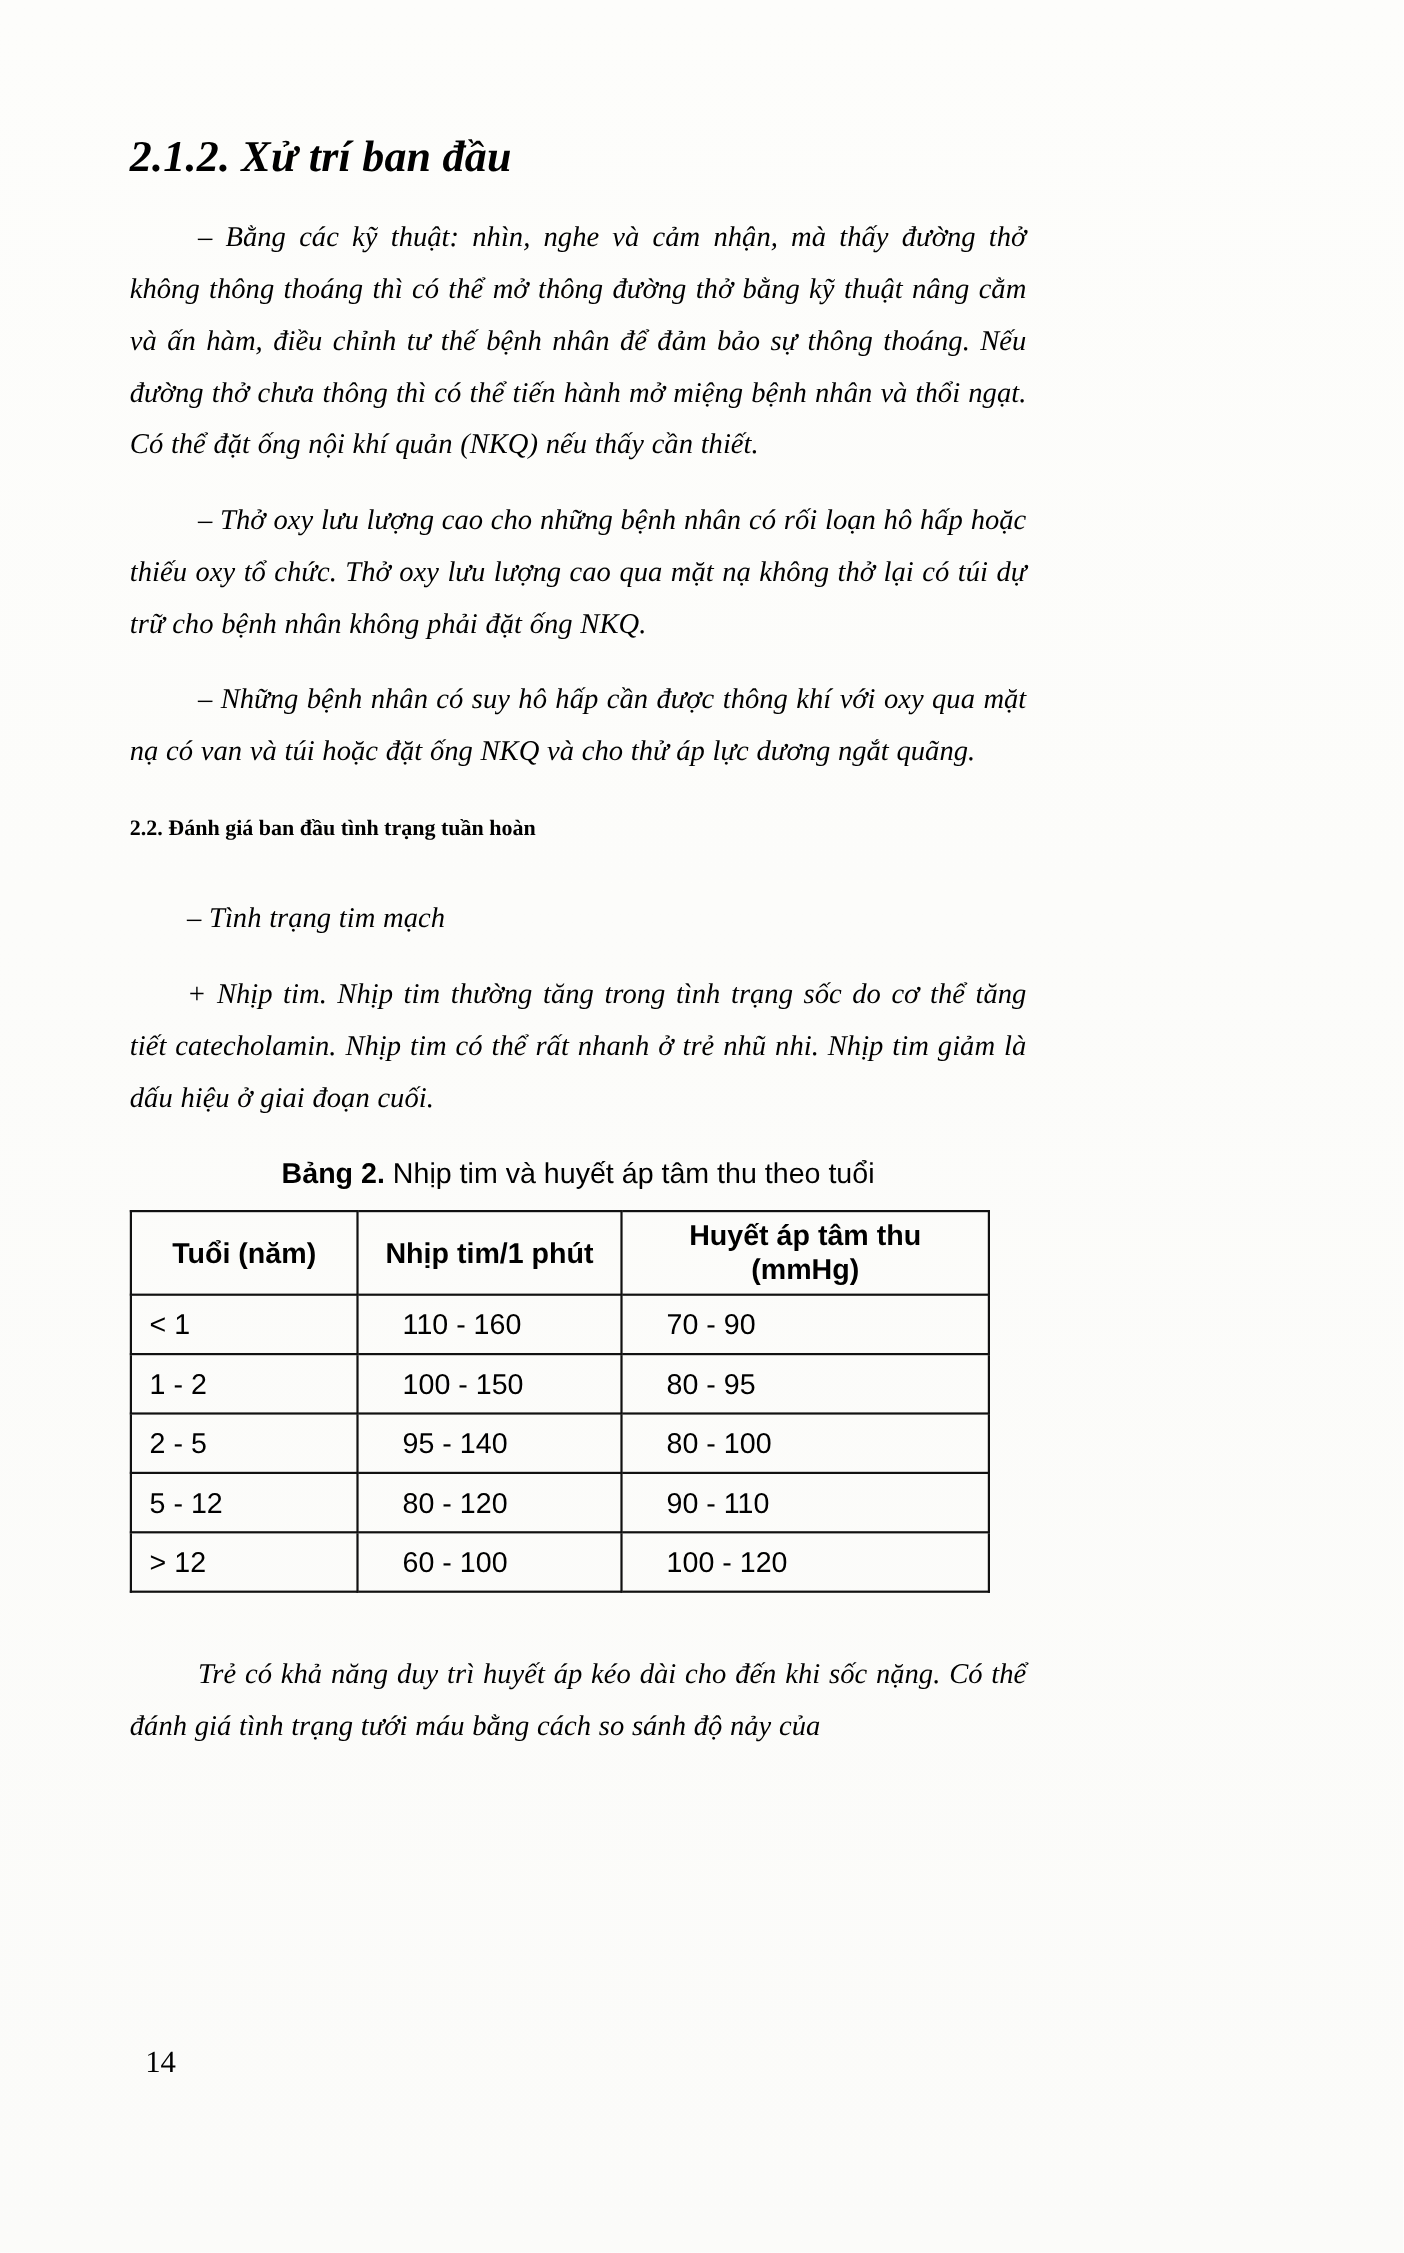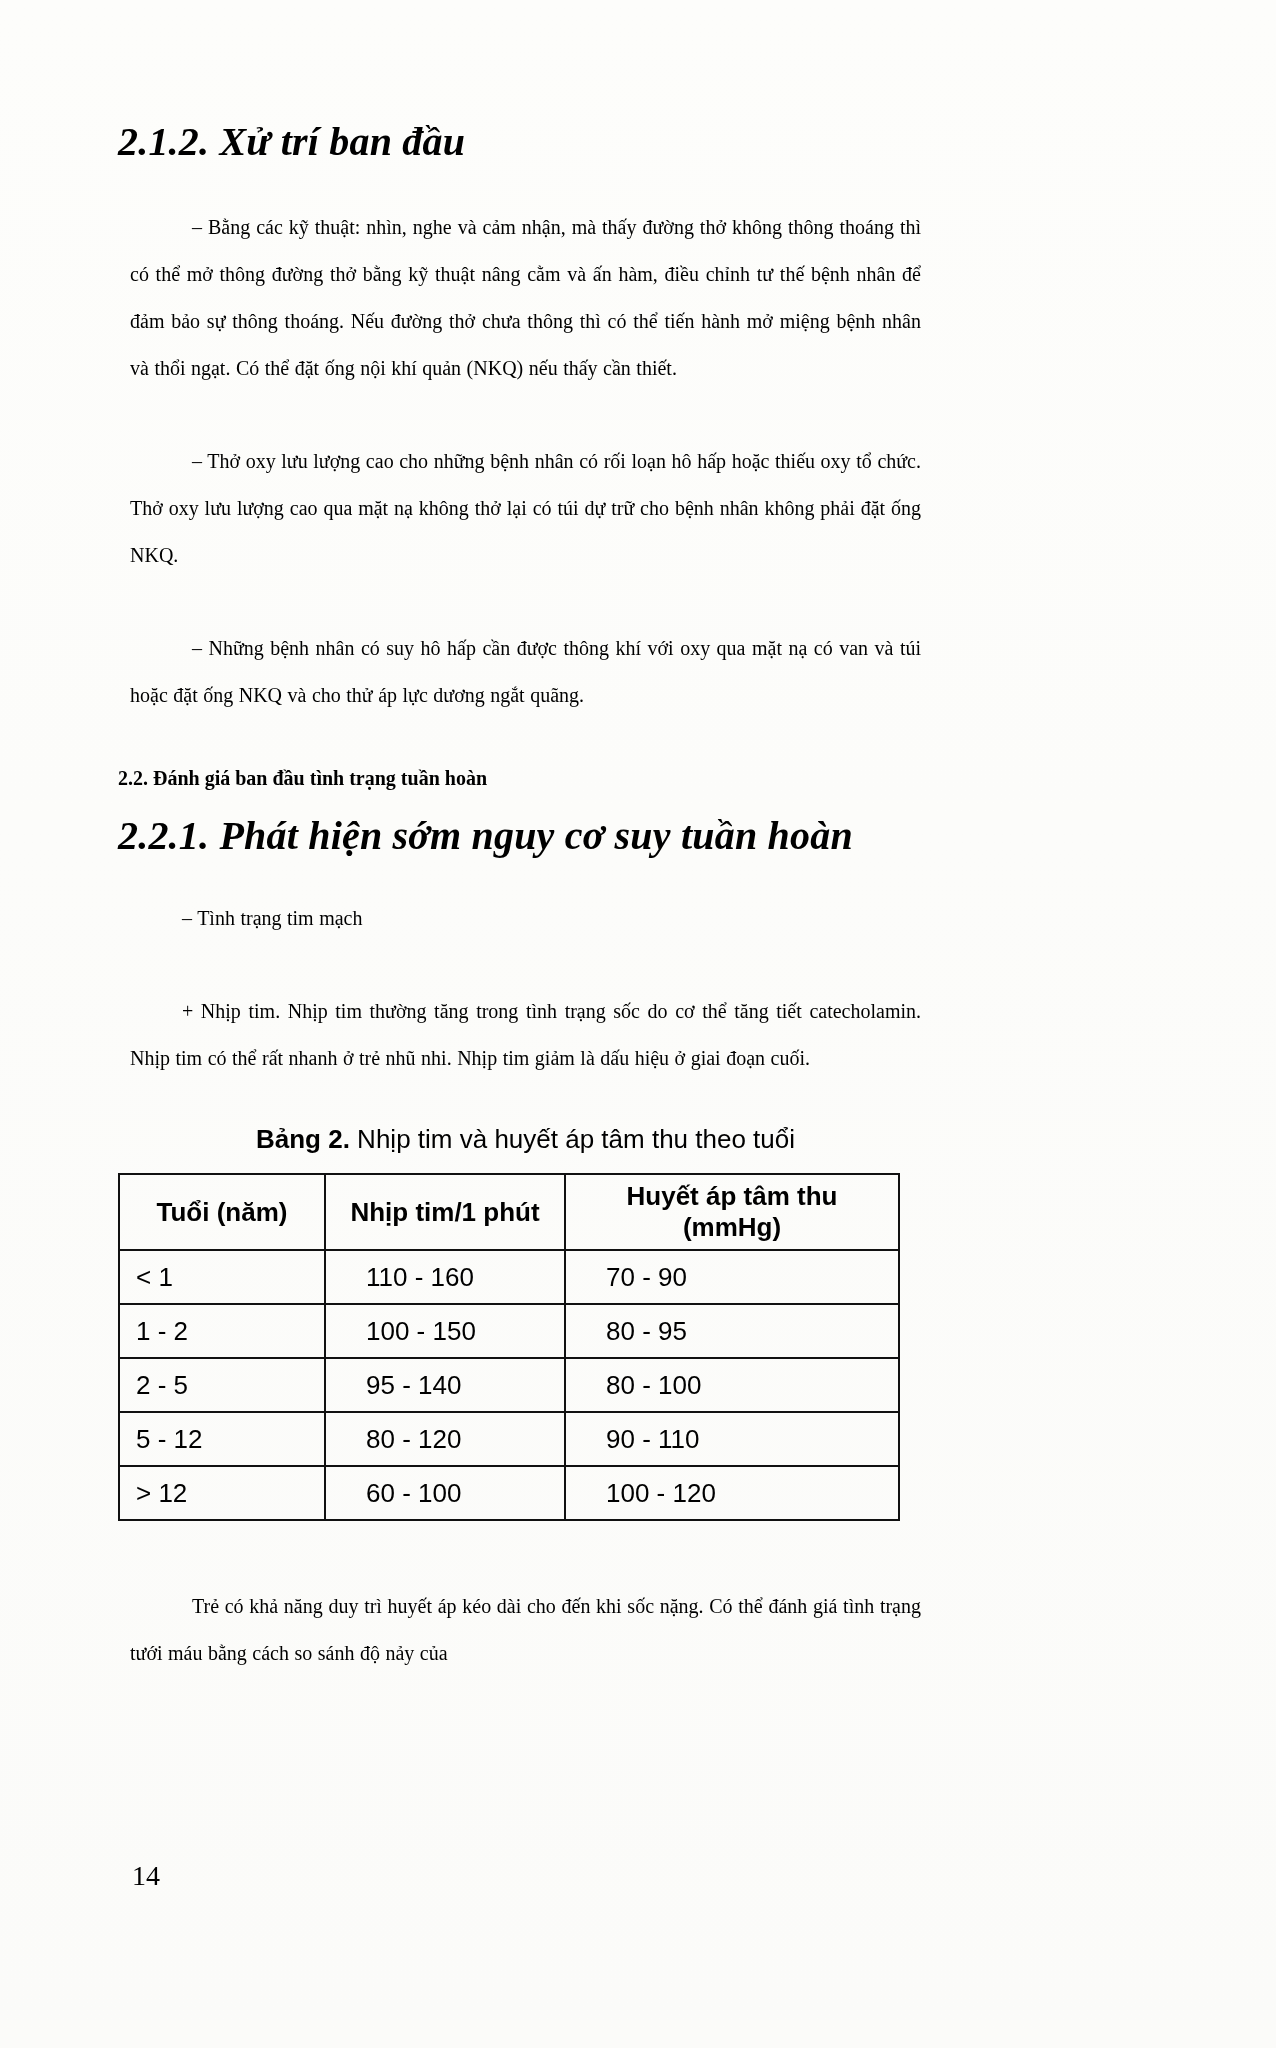--- a/index.html
+++ b/index.html
@@ -38,27 +38,28 @@
   }
   .h3-bold {
     font-size: 20px;
     font-weight: bold;
     font-style: normal;
     margin: 0;
     padding: 0;
   }
 
   .para {
-    font-size: 20px;
+    font-size: 26px;
     line-height: 47px;
     text-align: justify;
     text-justify: inter-word;
-    margin: 12px;
+    margin: 0;
     padding: 0;
     word-spacing: 0.5px;
+    font-style: italic;
   }
   .para.indent {
     text-indent: 62px;
   }
   .para.indent-sm {
     text-indent: 52px;
   }
 
   .caption {
     font-family: "Liberation Sans", "DejaVu Sans", sans-serif;
@@ -128,21 +129,20 @@
   <div style="height:22px"></div>
 
   <p class="para indent">– Những bệnh nhân có suy hô hấp cần được thông khí với oxy qua mặt nạ có van và túi hoặc đặt ống NKQ và cho thử áp lực dương ngắt quãng.</p>
 
   <div style="height:36px"></div>
 
   <h3 class="h3-bold">2.2. Đánh giá ban đầu tình trạng tuần hoàn</h3>
 
   <div style="height:22px"></div>
 
-  <h3 class="h3-italic">2.2.1. Phát hiện sớm nguy cơ suy tuần hoàn</h3>
 
   <div style="height:24px"></div>
 
   <p class="para" style="text-indent:52px">–  Tình trạng tim mạch</p>
 
   <div style="height:22px"></div>
 
   <p class="para indent-sm">+ Nhịp tim. Nhịp tim thường tăng trong tình trạng sốc do cơ thể tăng tiết catecholamin. Nhịp tim có thể rất nhanh ở trẻ nhũ nhi. Nhịp tim giảm là dấu hiệu ở giai đoạn cuối.</p>
 
   <div style="height:30px"></div>

